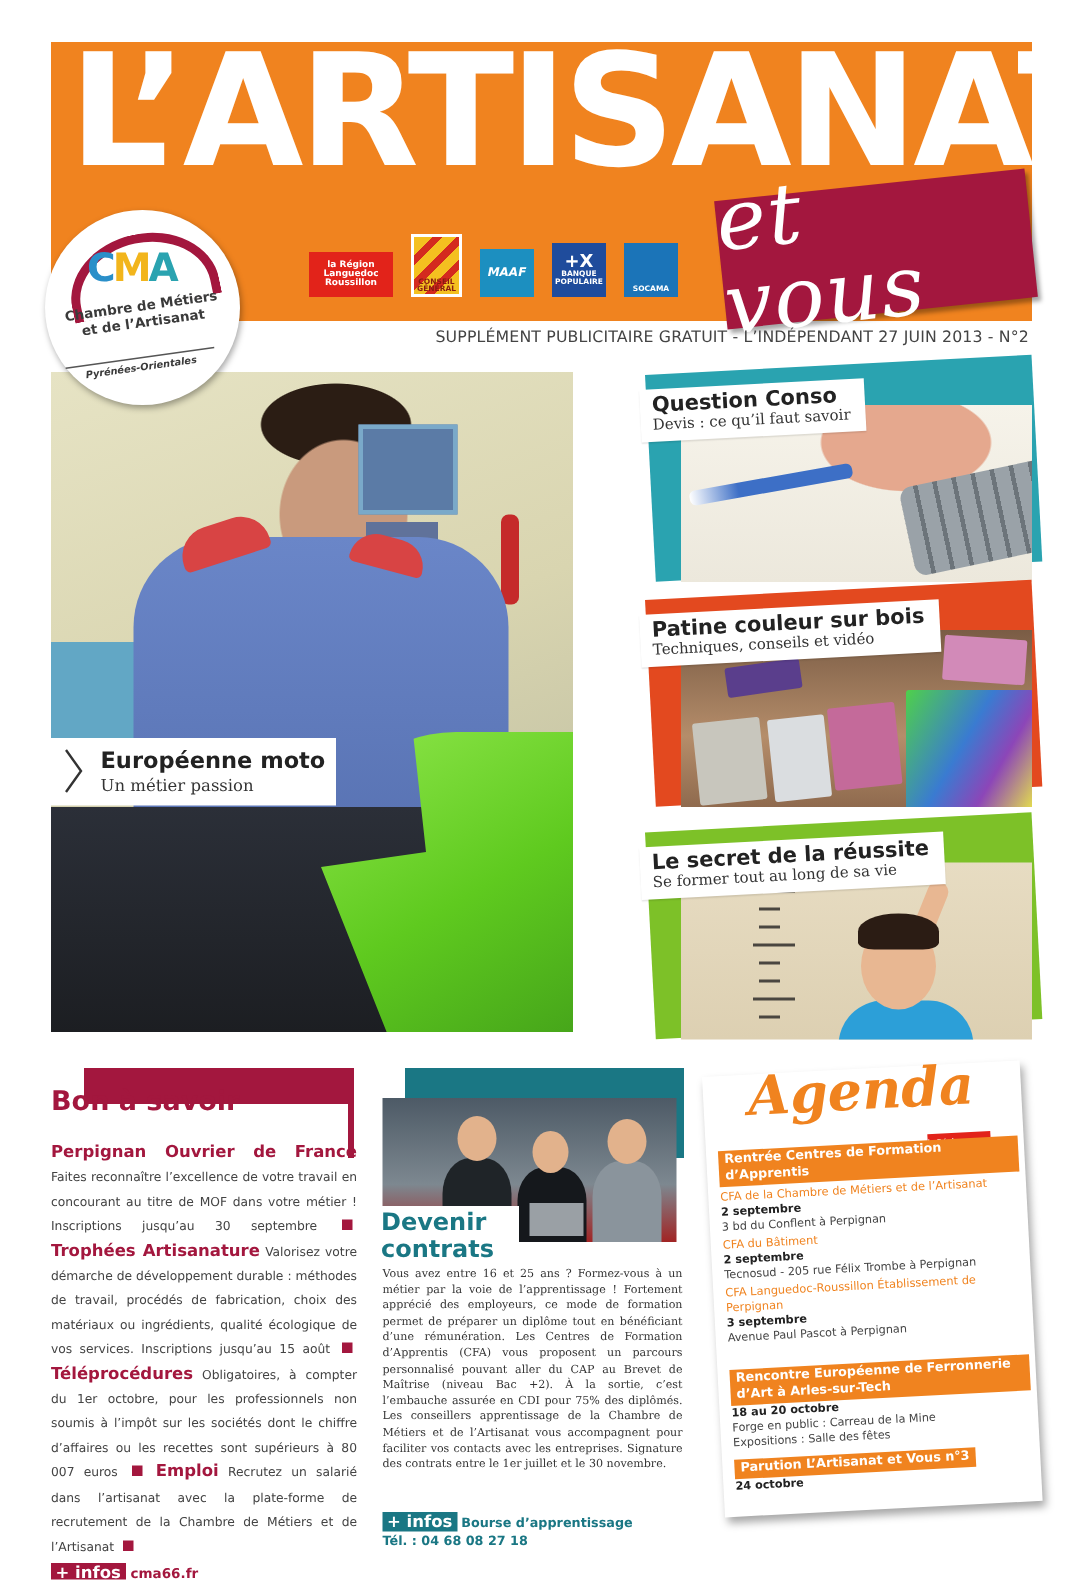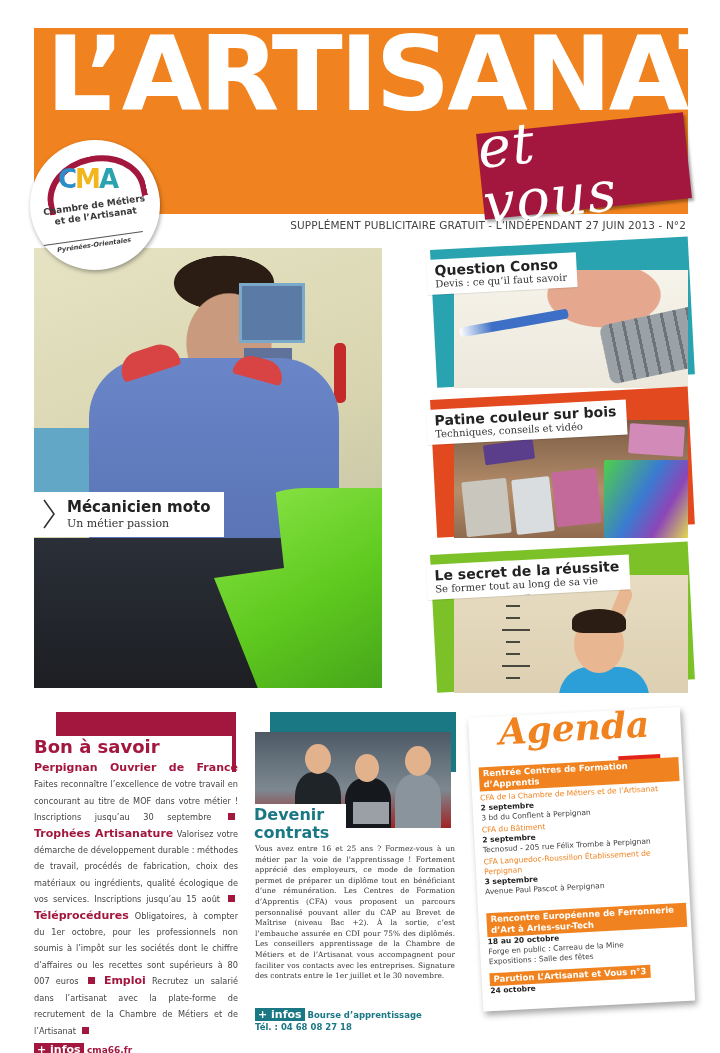--- a/index.html
+++ b/index.html
@@ -72,21 +72,21 @@
   .t3 .kid-face { position: absolute; left: 120px; top: 40px; width: 50px; height: 58px; border-radius: 50%; background: #e8b792; }
   .t3 .kid-hair { position: absolute; left: 118px; top: 34px; width: 54px; height: 24px; border-radius: 50% 50% 20% 20%; background: #2b1c14; }
   .t3 .kid-shirt { position: absolute; left: 105px; top: 92px; width: 90px; height: 40px; background: #2c9fd8; border-radius: 30px 30px 0 0; }
   .t3 .kid-arm { position: absolute; left: 150px; top: 10px; width: 14px; height: 90px; background: #e8b792; border-radius: 7px; transform: rotate(22deg); }
   .t3 .cma-ink { position: absolute; left: 28px; top: 15px; font-size: 7px; color: #555; }
 
   
   .bon { position: absolute; left: 34px; top: 712px; width: 204px; }
   .bon .bar { position: absolute; left: 22px; top: 0; width: 180px; height: 24px; background: #a3173e; }
   .bon .bar-side { position: absolute; left: 198px; top: 0; width: 4px; height: 60px; background: #a3173e; }
-  .bon h2 { position: absolute; left: 0; top: 24px; font-weight: bold; font-size: 18px; color: #a3173e; white-space: nowrap; }
+  .bon h2 { position: absolute; left: 0; top: 12px; font-weight: bold; font-size: 18px; color: #a3173e; white-space: nowrap; }
   .bon .body { position: absolute; left: 0; top: 48px; width: 204px; font-size: 8.2px; line-height: 16.4px; text-align: justify; color: #444; }
   .bon .body b { color: #a3173e; font-size: 11px; font-weight: bold; }
   .bon .sq { display: inline-block; width: 7px; height: 7px; background: #a3173e; margin: 0 3px; vertical-align: 0; }
   .infos { display: inline-block; background: #a3173e; color: #fff; font-weight: bold; font-size: 11px; padding: 0 3px; line-height: 13px; }
   .infos-row { margin-top: 3px; font-size: 10px; font-weight: bold; }
   .bon .infos-link { color: #a3173e; font-size: 9px; font-weight: bold; }
 
   .appr { position: absolute; left: 250px; top: 712px; width: 206px; }
   .appr .bar { position: absolute; left: 20px; top: 0; width: 186px; height: 20px; background: #1a7784; }
   .appr .bar-side { position: absolute; left: 200px; top: 0; width: 6px; height: 60px; background: #1a7784; }
@@ -108,20 +108,30 @@
   .agenda .lr-logo { position: absolute; left: 148px; top: 46px; width: 42px; height: 22px; background: #e2231a; color: #fff; font-size: 4.5px; font-weight: bold; display: flex; align-items: center; justify-content: flex-end; padding-right: 3px; }
 </style>
 </head>
 <body>
 
 <header class="masthead">
   <div class="title-main">L’ARTISANAT</div>
   <div class="et-vous">
     <span>et vous</span>
   </div>
+  <div class="sponsors">
+    <div class="sponsor sp-region">la Région Languedoc Roussillon</div>
+    <div class="sponsor sp-conseil">CONSEIL GÉNÉRAL</div>
+    <div class="sponsor sp-maaf">MAAF</div>
+    <div class="sponsor sp-bp">
+      <b>+X</b>
+      <span>BANQUE POPULAIRE</span>
+    </div>
+    <div class="sponsor sp-socama">SOCAMA</div>
+  </div>
 </header>
 
 <div class="cma-badge">
   <div class="cma-logo">
     <div class="arc"></div>
     <div class="letters"><span style="color:#2a8fc9">C</span><span style="color:#f2b51c">M</span><span style="color:#2aa3b0">A</span></div>
   </div>
   <div class="cma-text">Chambre de Métiers et de l’Artisanat</div>
   <div class="cma-sub">Pyrénées-Orientales</div>
 </div>
@@ -136,21 +146,21 @@
   <div class="mp-shirt"></div>
   <div class="mp-shoulder-l"></div>
   <div class="mp-shoulder-r"></div>
   <div class="mp-bike"></div>
   <div class="mp-fairing"></div>
 </section>
 <div class="caption-main">
   <svg class="chev" viewBox="0 0 14 32">
       <polyline points="2,2 12,16 2,30" fill="none" stroke="#333" stroke-width="1.6"></polyline>
     </svg>
-  <div class="ttl">Mécanicien moto</div>
+  <div class="ttl">Européenne moto</div>
   <div class="sub">Un métier passion</div>
 </div>
 
 <article class="teaser t1">
   <div class="band"></div>
   <div class="pic">
     <div class="pen"></div>
     <div class="calc"></div>
   </div>
   <div class="lab">

